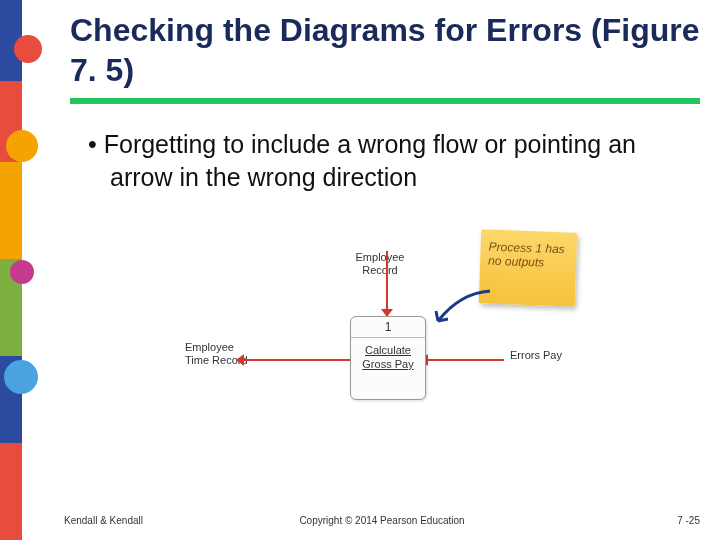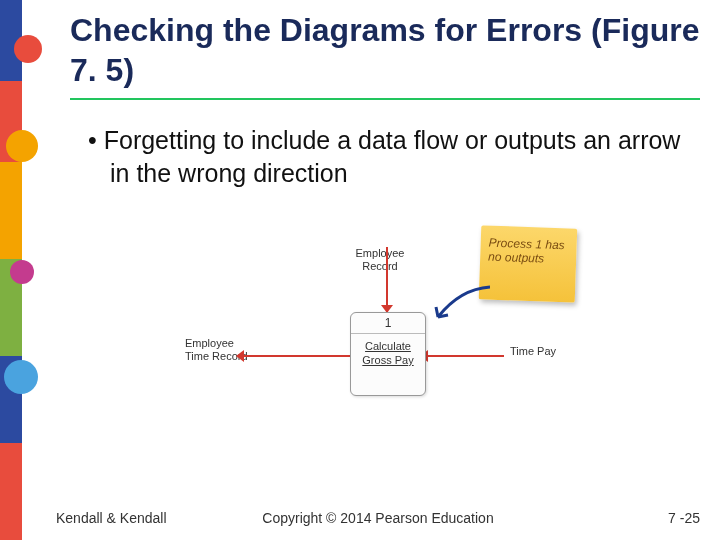--- a/index.html
+++ b/index.html
@@ -34,21 +34,21 @@
 
   .content {
     position: absolute;
     left: 70px; right: 20px; top: 10px; bottom: 18px;
   }
   .title {
     font-size: 32px;
     color: #1a2a5a;
     line-height: 1.25;
     padding-bottom: 8px;
-    border-bottom: 2px solid #22c55e;
+    border-bottom: 6px solid #22c55e;
     margin-bottom: 24px;
   }
   .bullet {
     font-size: 25px;
     color: #111;
     padding-left: 40px;
     text-indent: -22px;
     line-height: 1.3;
   }
   .bullet::before { content: "• "; }
@@ -115,50 +115,50 @@
     line-height:1.2;
   }
   .pointer {
     position:absolute;
     left:250px; top:62px;
     width:70px; height:40px;
   }
   .pointer svg { overflow:visible; }
   .footer {
     position:absolute;
-    left:56px; right:20px; bottom:14px;
-    font-size:14px; color:#333;
+    left:64px; right:20px; bottom:14px;
+    font-size:10px; color:#333;
     display:flex; justify-content:space-between;
   }
   .footer .mid { position:absolute; left:0; right:0; text-align:center; }
 </style>
 </head>
 <body>
 
 <div class="color-bar"></div>
 <div class="color-accent dot1"></div>
 <div class="color-accent dot2"></div>
 <div class="color-accent dot3"></div>
 <div class="color-accent dot4"></div>
 
 <div class="content">
   <h1 class="title">Checking the Diagrams for Errors (Figure 7. 5)</h1>
-  <p class="bullet">Forgetting to include a data flow or outputs an arrow in the wrong direction</p>
+  <p class="bullet">Forgetting to include a wrong flow or pointing an arrow in the wrong direction</p>
 
   <div class="diagram-wrap">
 
     <div class="lbl lbl-emp-rec">Employee Record</div>
     <div class="arrow-line v1"></div>
     <div class="ah ah-down"></div>
 
     <div class="lbl lbl-time-rec">Employee Time Record</div>
     <div class="arrow-line h1"></div>
     <div class="ah ah-left1"></div>
 
-    <div class="lbl lbl-gross">Time Pay</div>
+    <div class="lbl lbl-gross">Errors Pay</div>
     <div class="arrow-line h2"></div>
     <div class="ah ah-left2"></div>
 
     <div class="proc-box">
       <div class="proc-num">1</div>
       <div class="proc-label">Calculate Gross Pay</div>
     </div>
 
     <div class="sticky">
       <span>Process 1 has no outputs</span>

